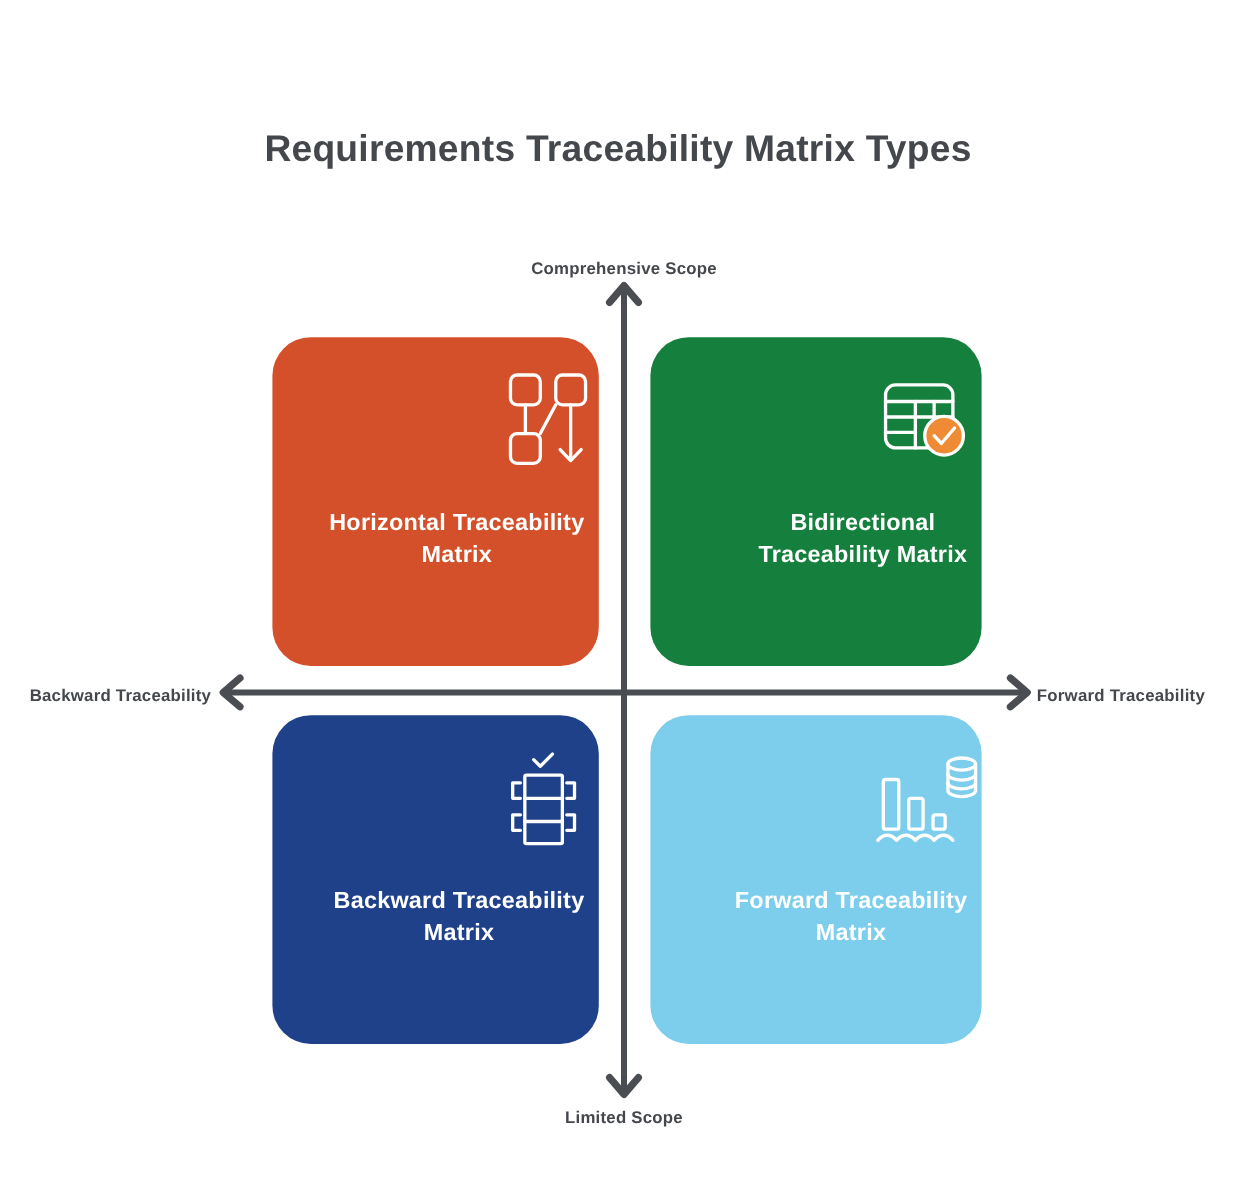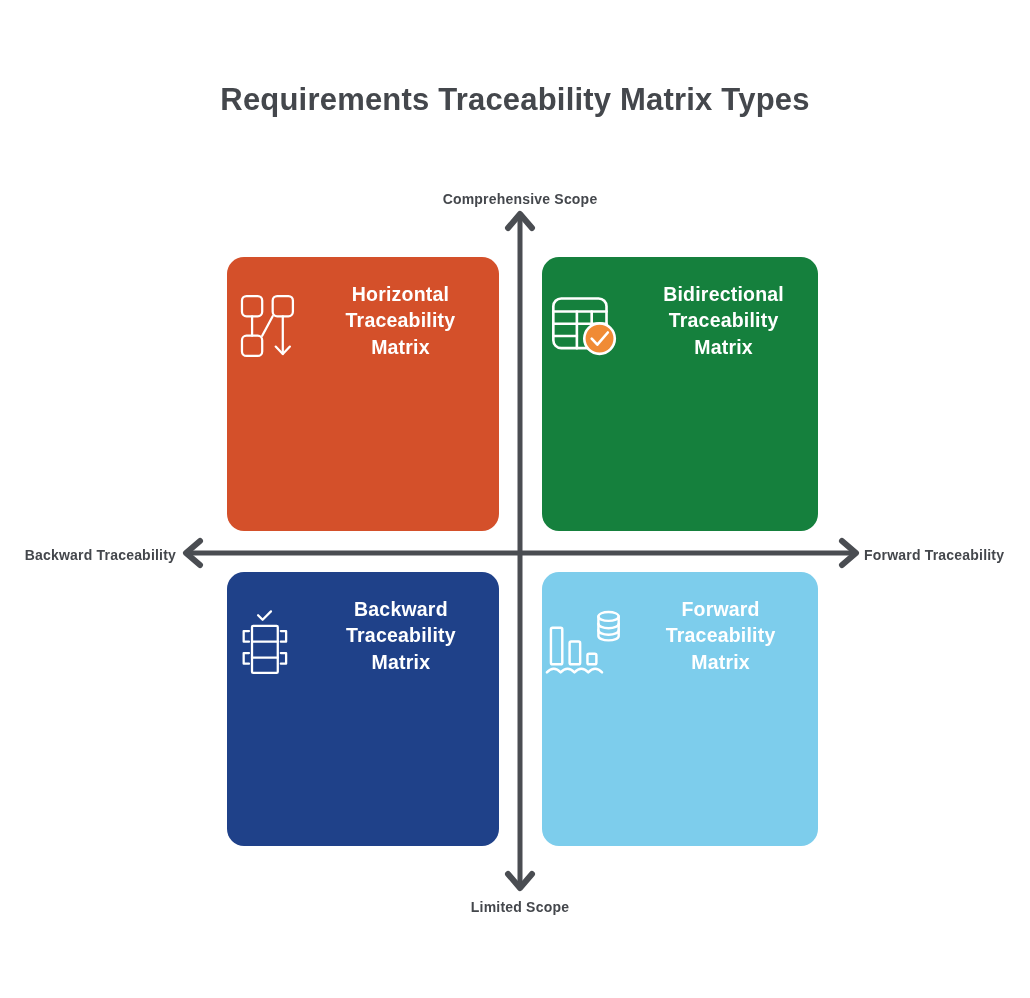--- a/index.html
+++ b/index.html
@@ -3,20 +3,21 @@
 <meta charset="utf-8">
 <style>
   html, body { margin: 0; padding: 0; background: #ffffff; }
   body { font-family: "Liberation Sans", "DejaVu Sans", sans-serif; }
   .canvas {
     position: relative;
     width: 1030px;
     height: 966px;
     background: #ffffff;
     overflow: hidden;
+    margin-top: 24px;
   }
   .title {
     position: absolute;
     top: 82px;
     left: 0;
     width: 100%;
     text-align: center;
     font-size: 31px;
     font-weight: bold;
     color: #44474c;
@@ -34,24 +35,24 @@
     font-weight: bold;
     color: #44474c;
     letter-spacing: 0.2px;
   }
   .axis-label.top    { top: 191px; left: 0; width: 1040px; text-align: center; }
   .axis-label.bottom { top: 899px; left: 0; width: 1040px; text-align: center; }
   .axis-label.left   { top: 547px; left: 10px; width: 166px; text-align: right; }
   .axis-label.right  { top: 547px; left: 864px; width: 200px; text-align: left; }
   .card {
     position: absolute;
-    border-radius: 17px;
+    border-radius: 32px;
     display: flex;
-    flex-direction: row;
-    align-items: flex-start;
+    flex-direction: column;
+    align-items: flex-end;
   }
   .card.tl { left: 227px; top: 257px; width: 272px; height: 274px; }
   .card.tr { left: 542px; top: 257px; width: 276px; height: 274px; }
   .card.bl { left: 227px; top: 572px; width: 272px; height: 274px; }
   .card.br { left: 542px; top: 572px; width: 276px; height: 274px; }
   .card-icon {
     margin-top: 26px;
     width: 92px;
     height: 92px;
   }

